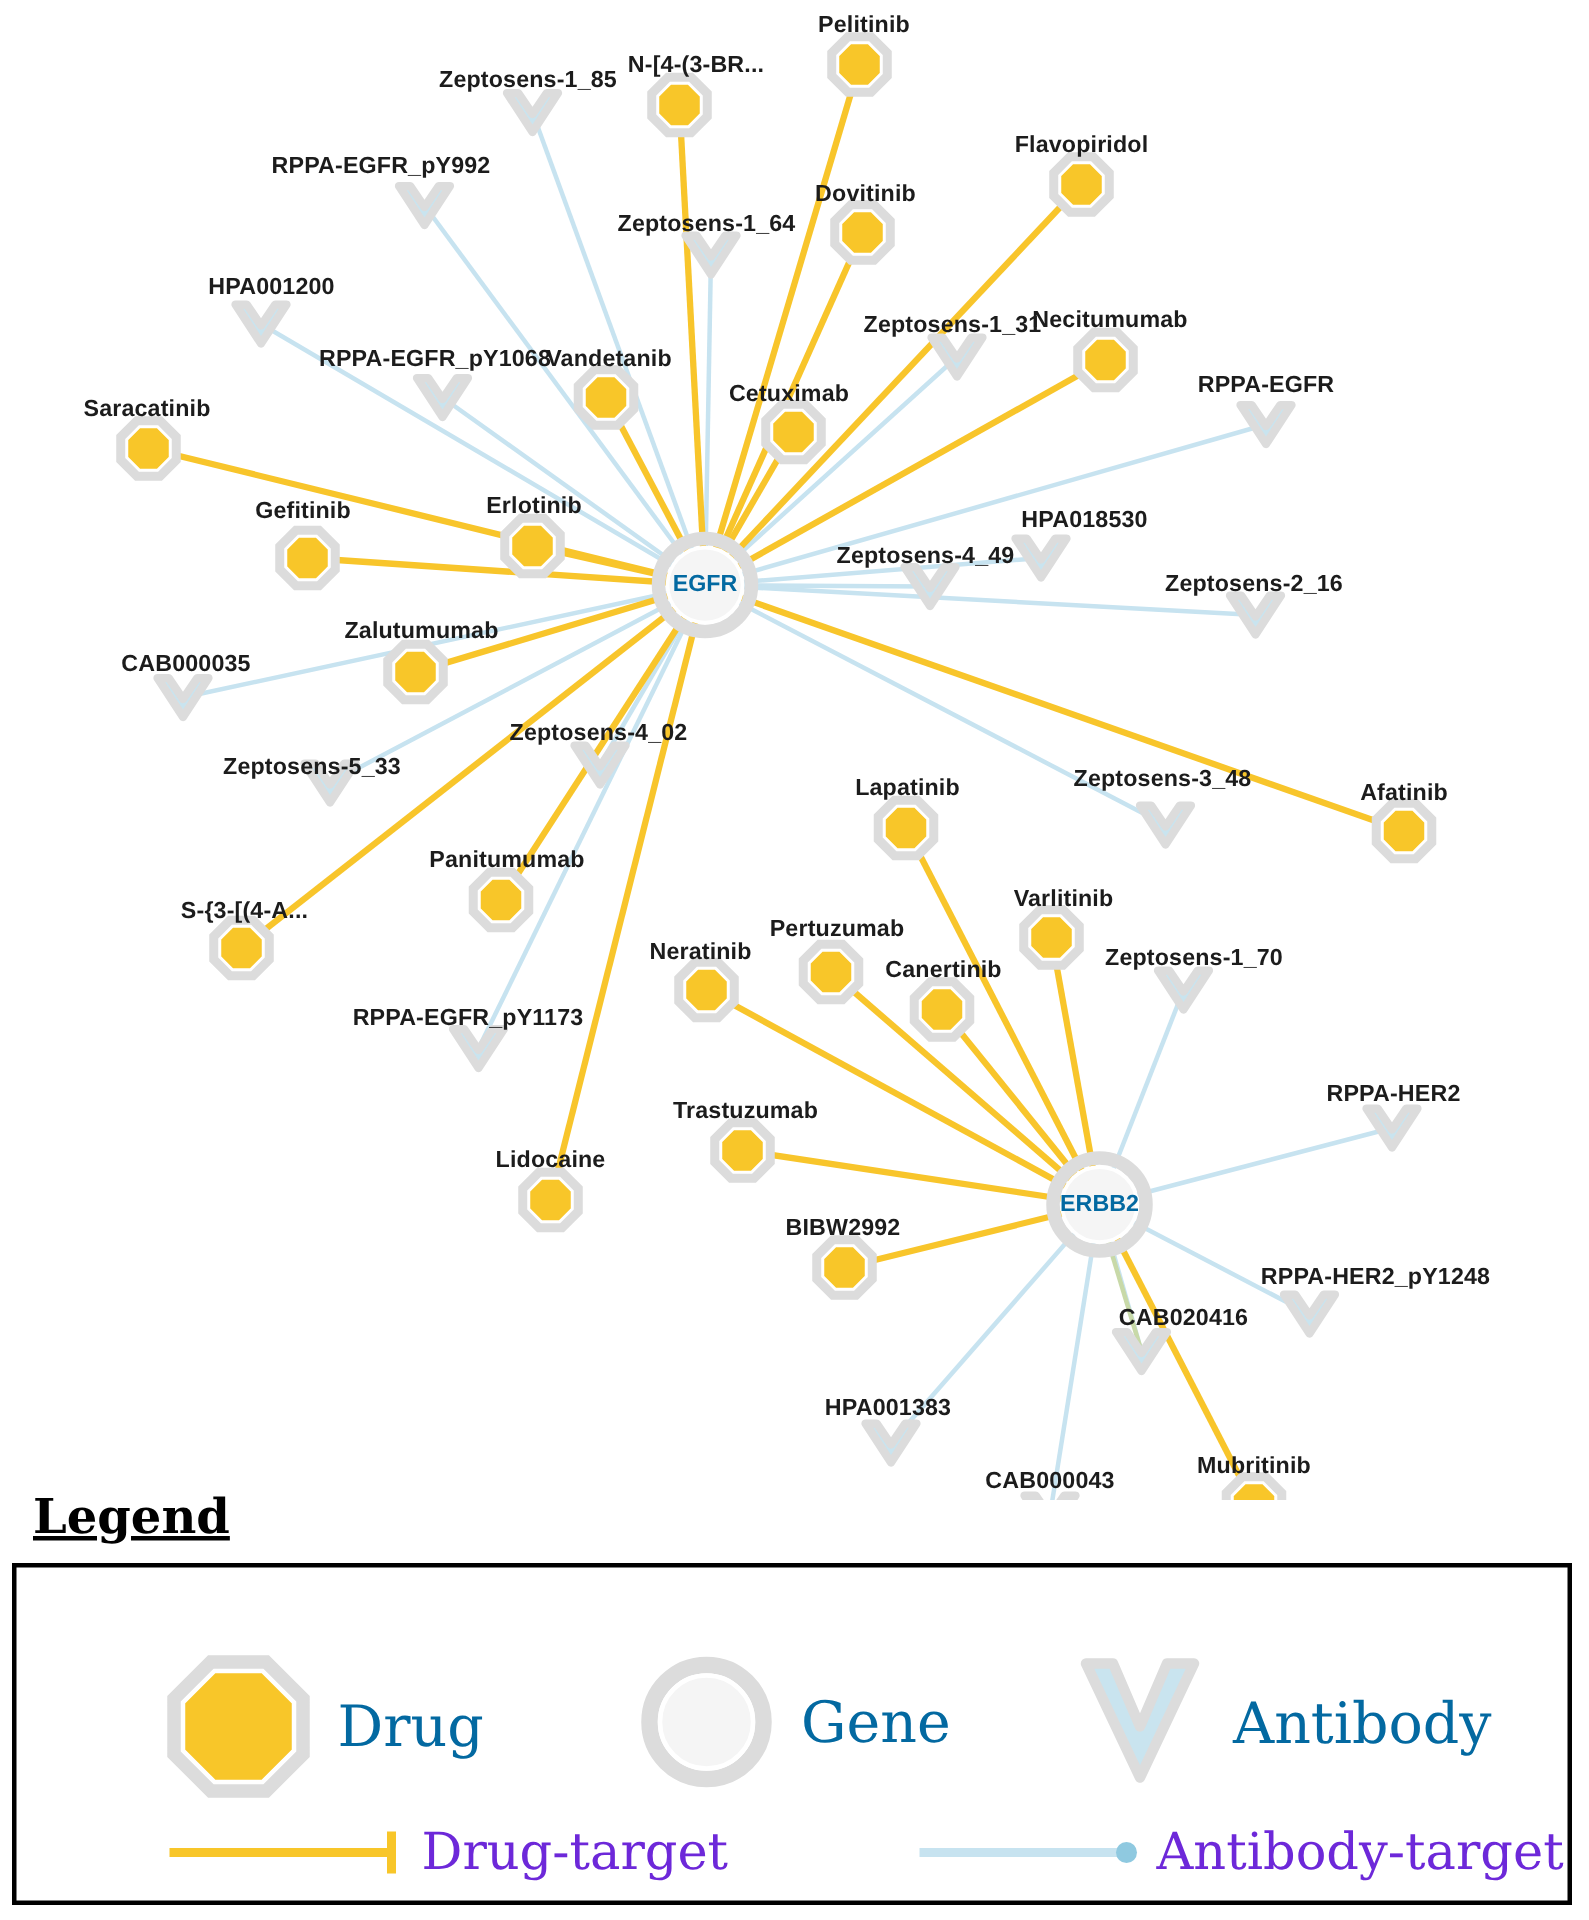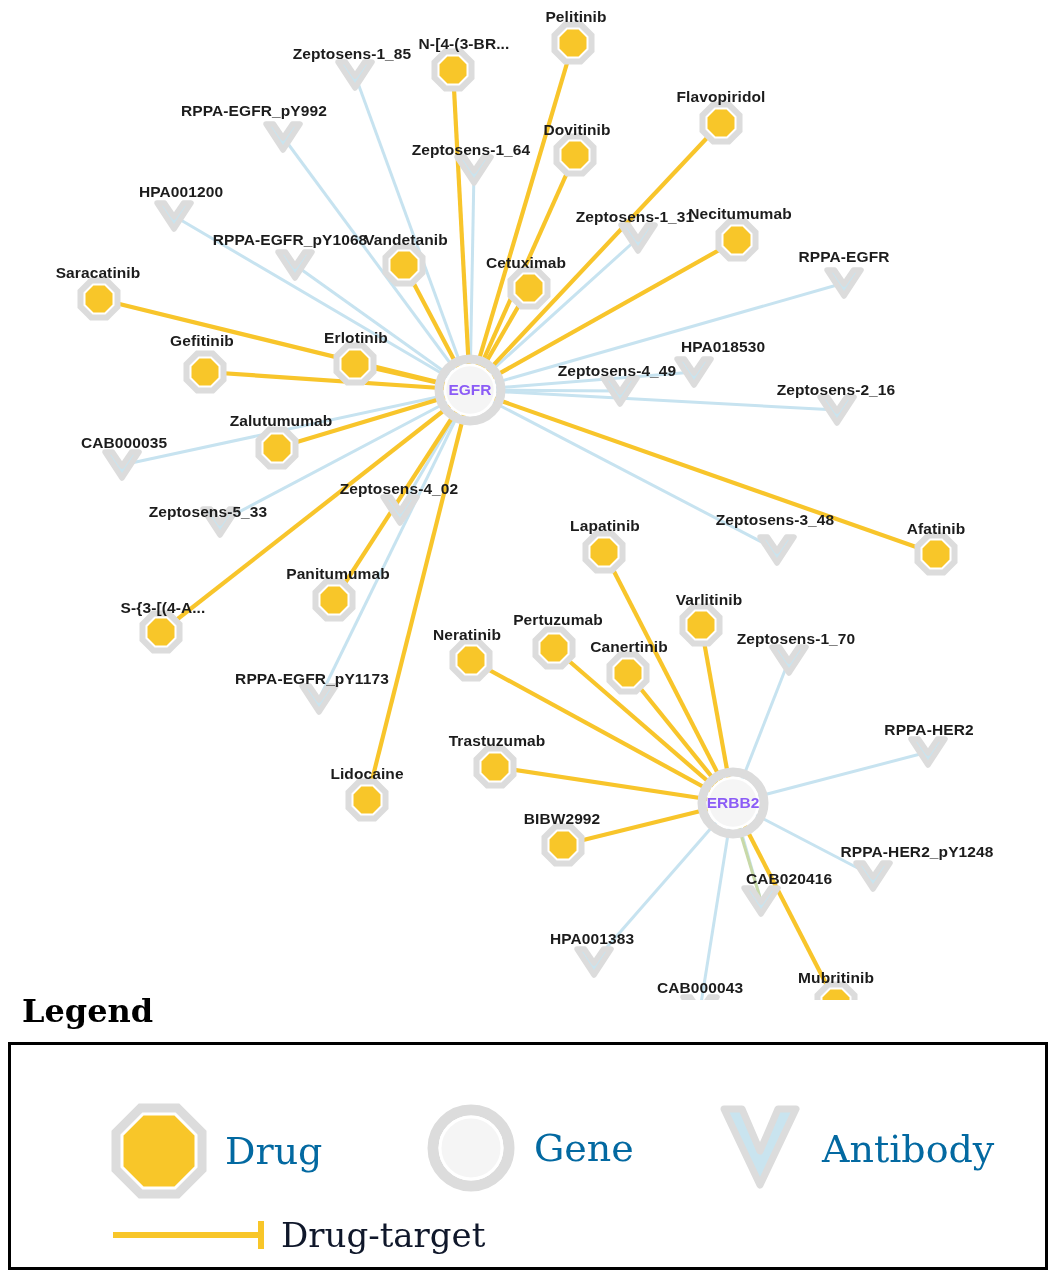--- a/index.html
+++ b/index.html
@@ -20,31 +20,32 @@
     font-size:15.5px;
     color:#1c1c1c;
     white-space:nowrap;
     transform:translate(-50%,-50%);
     letter-spacing:0.1px;
   }
   .gene-label {
     position:absolute;
     font-weight:bold;
     font-size:15.5px;
-    color:#8b5cf6;
+    color:#0369a1;
     white-space:nowrap;
     transform:translate(-50%,-50%);
   }
   #legend-title {
     position:absolute;
     left:22px; top:992px;
     font-family:"DejaVu Serif", serif;
     font-size:32px;
     font-weight:bold;
     color:#000;
+    text-decoration:underline;
   }
   #legend-box {
     position:absolute;
     left:8px; top:1042px;
     width:1040px; height:228px;
     border:3px solid #000;
     box-sizing:border-box;
     background:#fff;
   }
   .legend-row1 { position:absolute; left:0; top:58px; width:100%; height:90px; }
@@ -52,21 +53,21 @@
   .legend-text {
     font-family:"DejaVu Serif", serif;
     font-size:38px;
     color:#0369a1;
     margin-left:18px;
   }
   .legend-row2 { position:absolute; left:0; top:170px; width:100%; height:60px; }
   .legend-edge-text {
     font-family:"DejaVu Serif", serif;
     font-size:34px;
-    color:#0f172a;
+    color:#6d28d9;
     margin-left:10px;
   }
 </style>
 </head>
 <body>
 
 <div id="graph">
   <svg class="net" id="net-svg" viewBox="0 0 1059 1000">
       <g>
         <line x1="355" y1="75" x2="470" y2="390" stroke="#C7E3F0" stroke-width="3"></line>
@@ -360,14 +361,21 @@
   </div>
 
   <div class="legend-row2">
     <div class="legend-item" style="left:100px; top:0;">
       <svg width="160" height="40" viewBox="0 0 160 40">
         <line x1="2" y1="20" x2="150" y2="20" stroke="#F8C629" stroke-width="6"></line>
         <line x1="150" y1="6" x2="150" y2="34" stroke="#F8C629" stroke-width="6"></line>
       </svg>
       <span class="legend-edge-text">Drug-target</span>
     </div>
+    <div class="legend-item" style="left:600px; top:0;">
+      <svg width="150" height="40" viewBox="0 0 150 40">
+        <line x1="2" y1="20" x2="136" y2="20" stroke="#C7E3F0" stroke-width="6"></line>
+        <circle cx="140" cy="20" r="7" fill="#8FC9E0"></circle>
+      </svg>
+      <span class="legend-edge-text">Antibody-target</span>
+    </div>
   </div>
 </div>
 
 </body></html>

